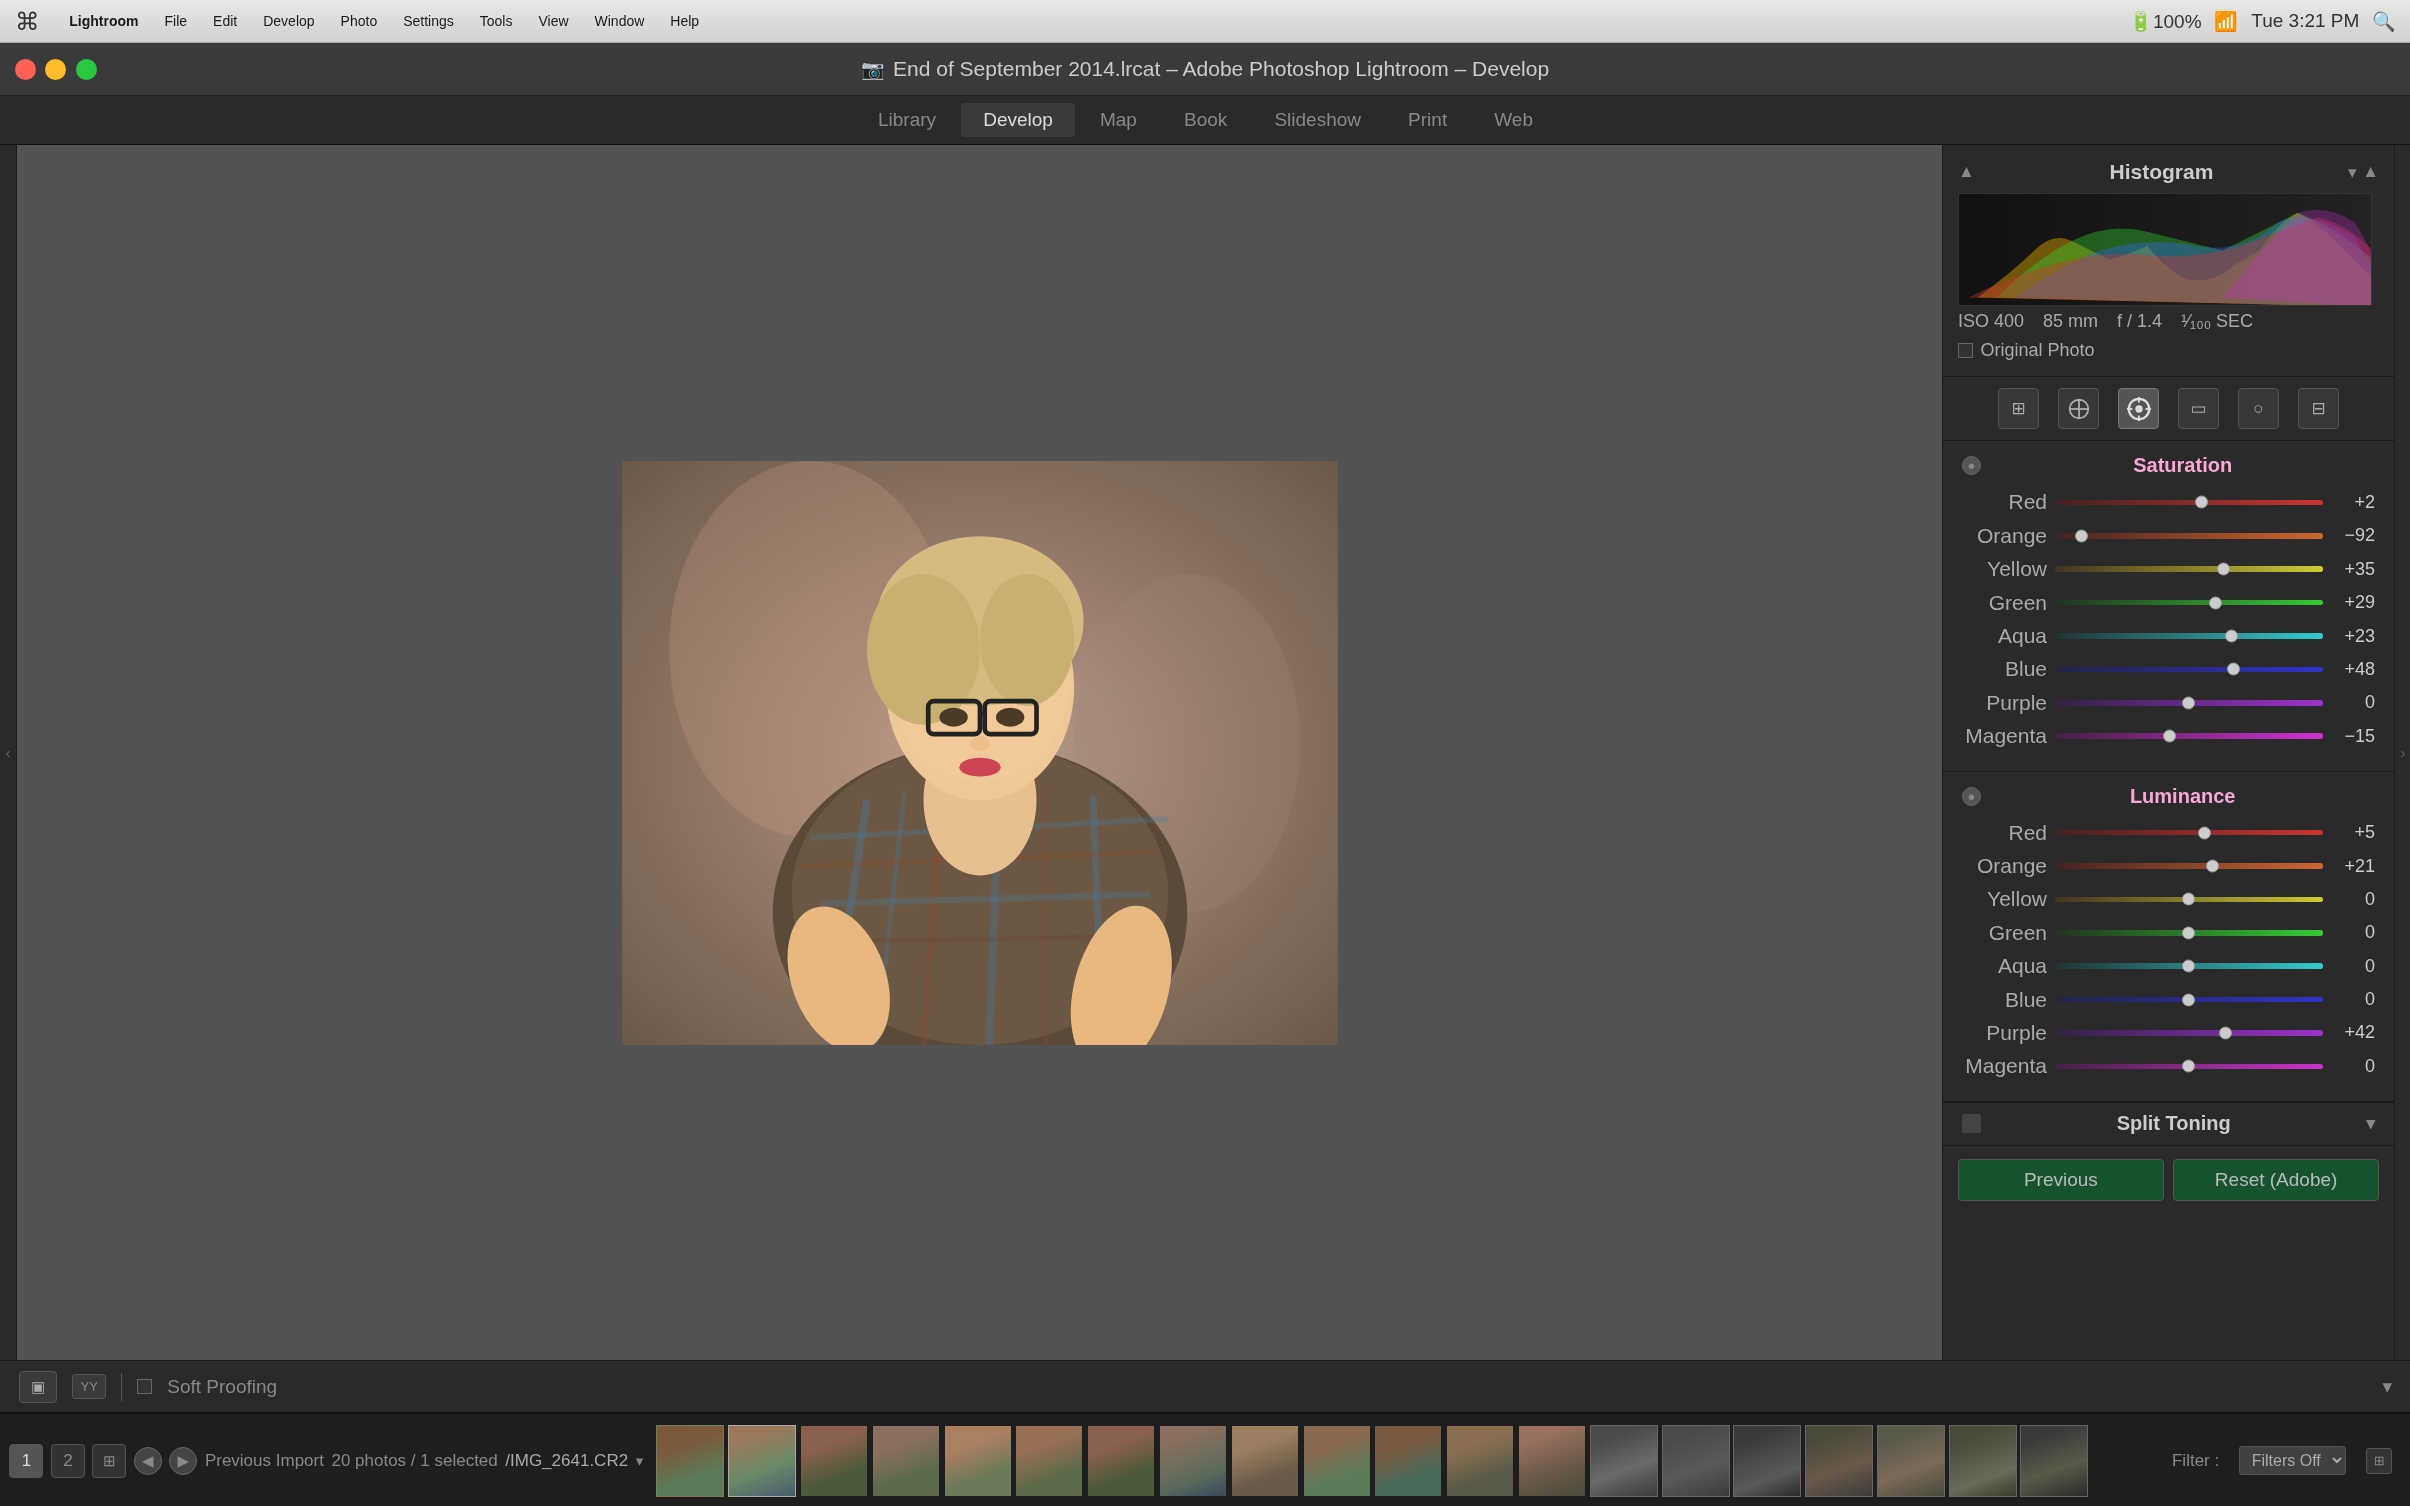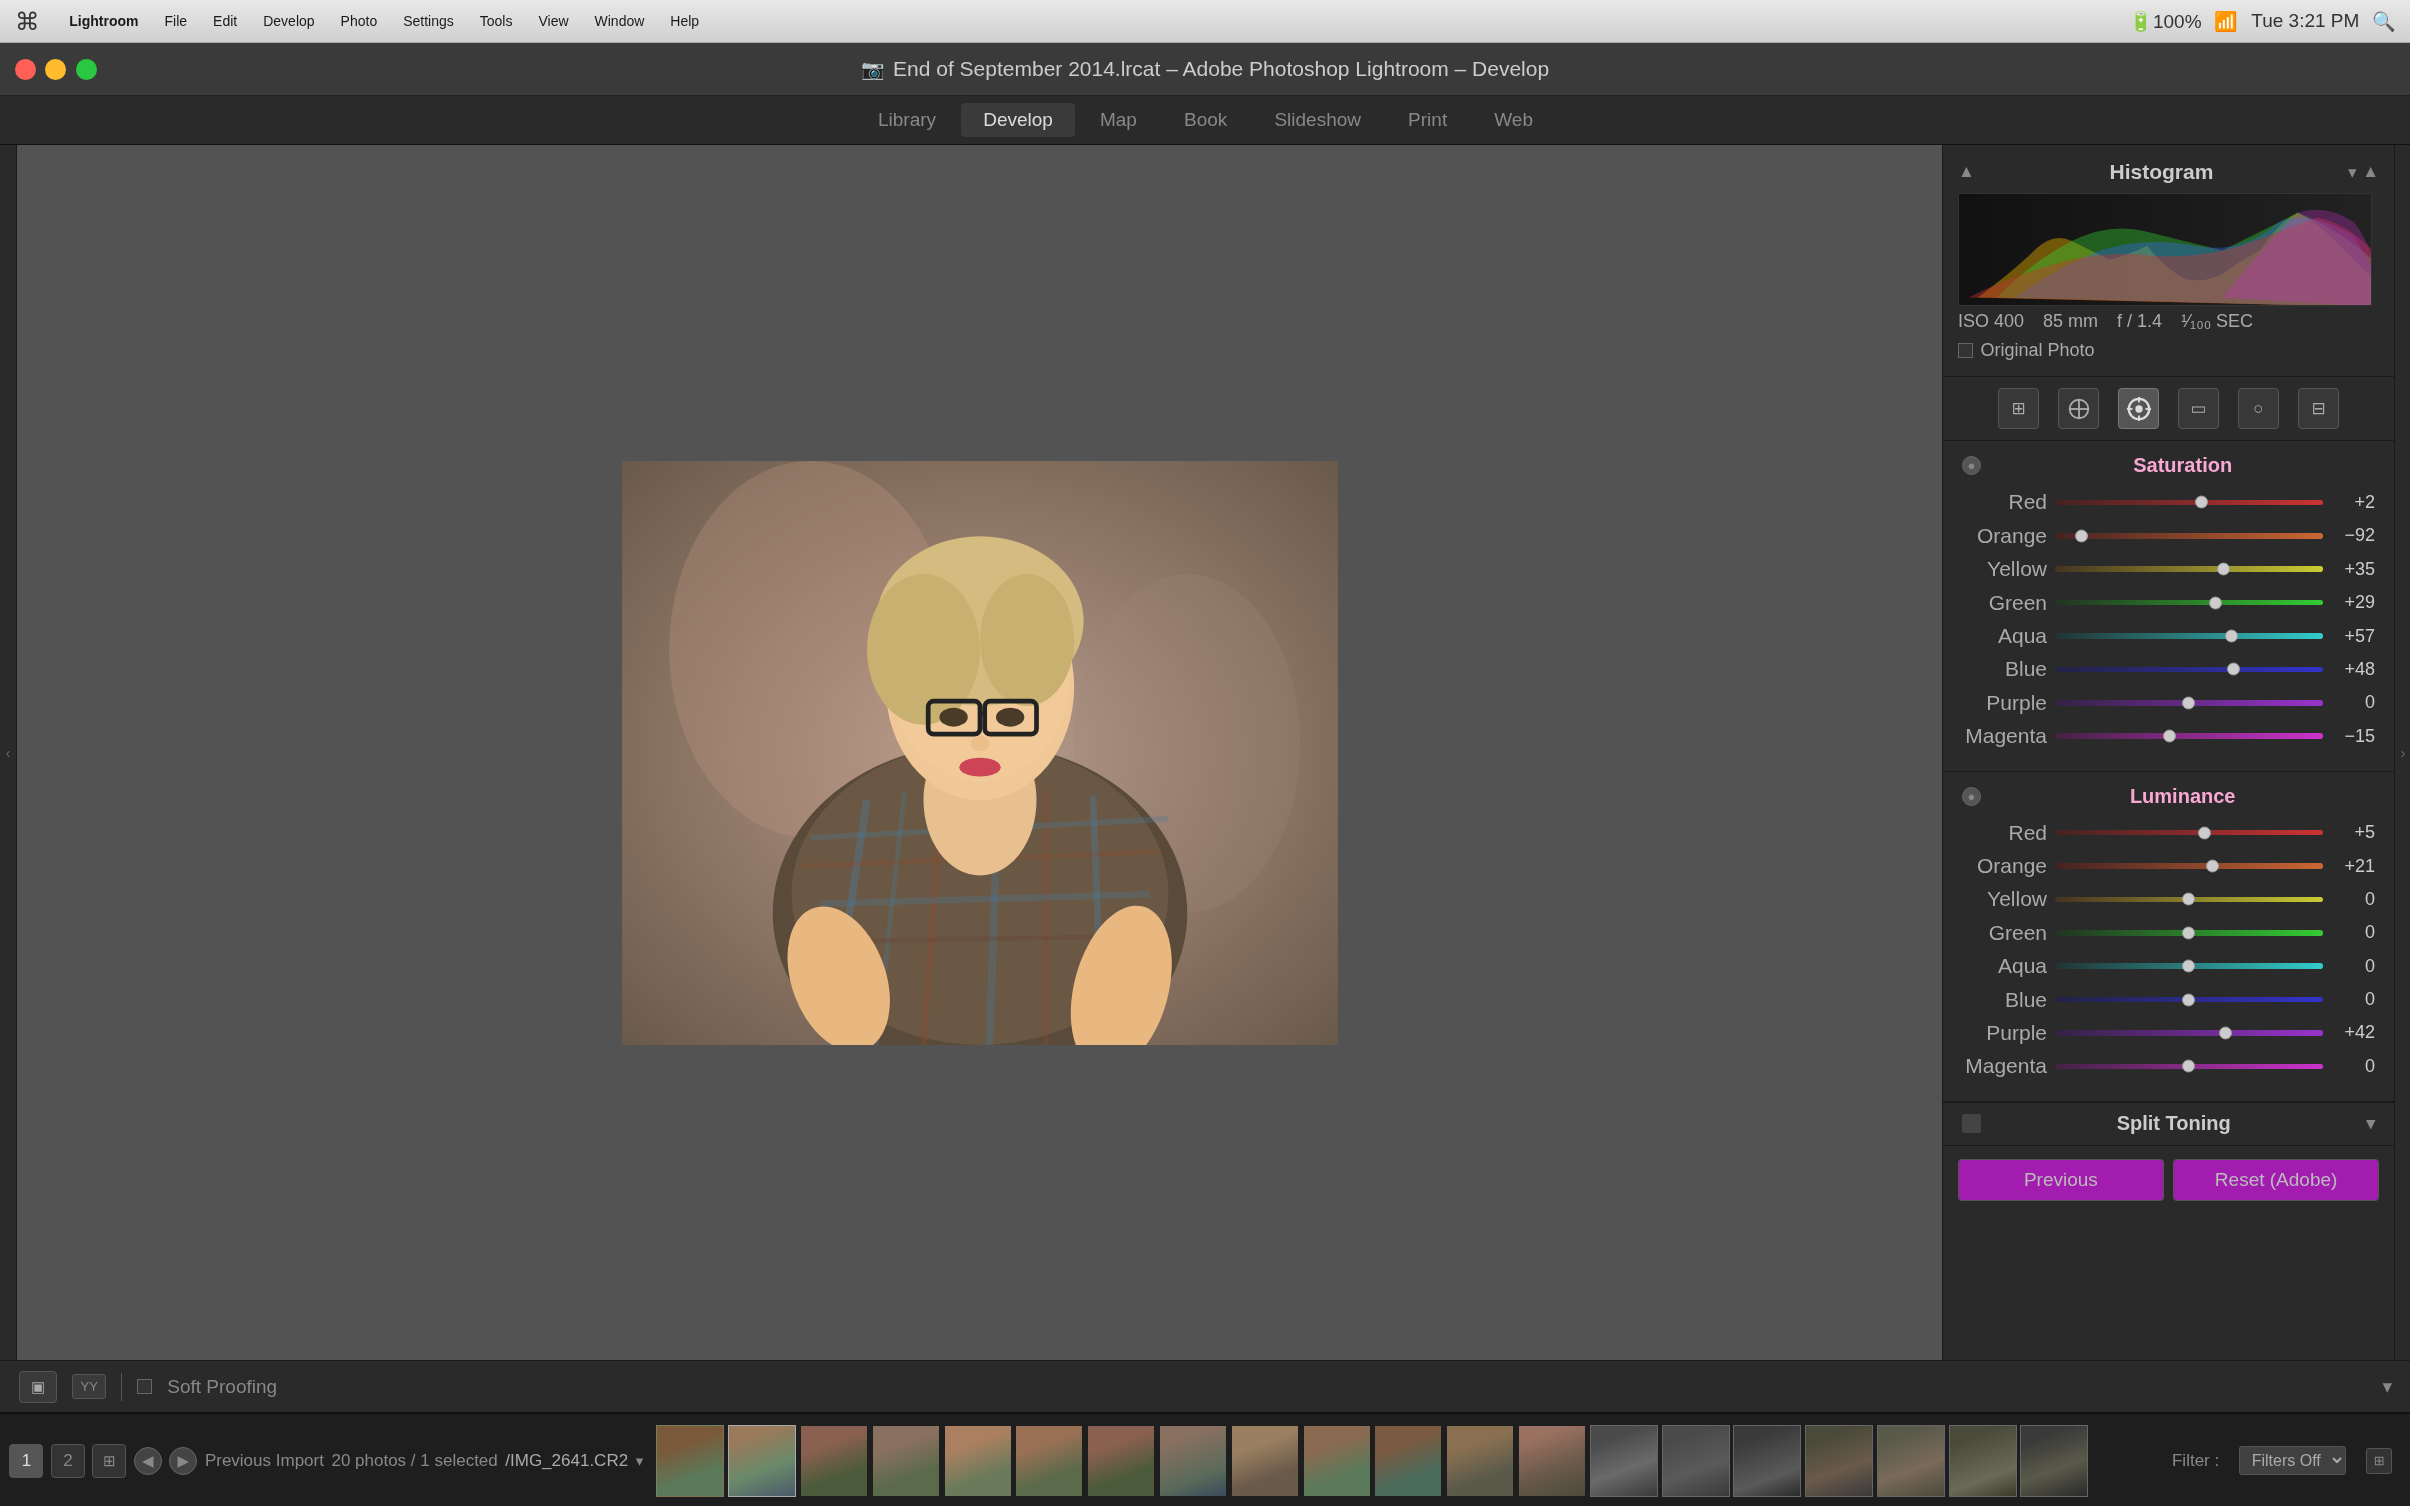--- a/index.html
+++ b/index.html
@@ -424,21 +424,21 @@
     
     #panel-actions {
       display: flex;
       gap: 9.4px;
       padding: 13px 15px;
       border-top: 0.9px solid #1a1a1a;
     }
     .action-btn {
       flex: 1;
       padding: 9.4px;
-      background: #a21caf;
+      background: #14532d;
       border: 0.9px solid #555;
       border-radius: 3.8px;
       font-size: 19px;
       color: #bbb;
       cursor: pointer;
       text-align: center;
     }
 
     
     #right-toggle {
@@ -716,21 +716,21 @@
           <div class="slider-thumb" style="left: calc(60% - 6.6px);"></div>
         </div>
         <span class="slider-value">+29</span>
       </div>
 
       <div class="slider-row">
         <span class="slider-label">Aqua</span>
         <div class="slider-track" style="background: linear-gradient(to right, #223333, #33cccc);">
           <div class="slider-thumb" style="left: calc(66% - 6.6px);"></div>
         </div>
-        <span class="slider-value">+57</span>
+        <span class="slider-value">+23</span>
       </div>
 
       <div class="slider-row">
         <span class="slider-label">Blue</span>
         <div class="slider-track" style="background: linear-gradient(to right, #222244, #3333cc);">
           <div class="slider-thumb" style="left: calc(67% - 6.6px);"></div>
         </div>
         <span class="slider-value">+48</span>
       </div>
 

